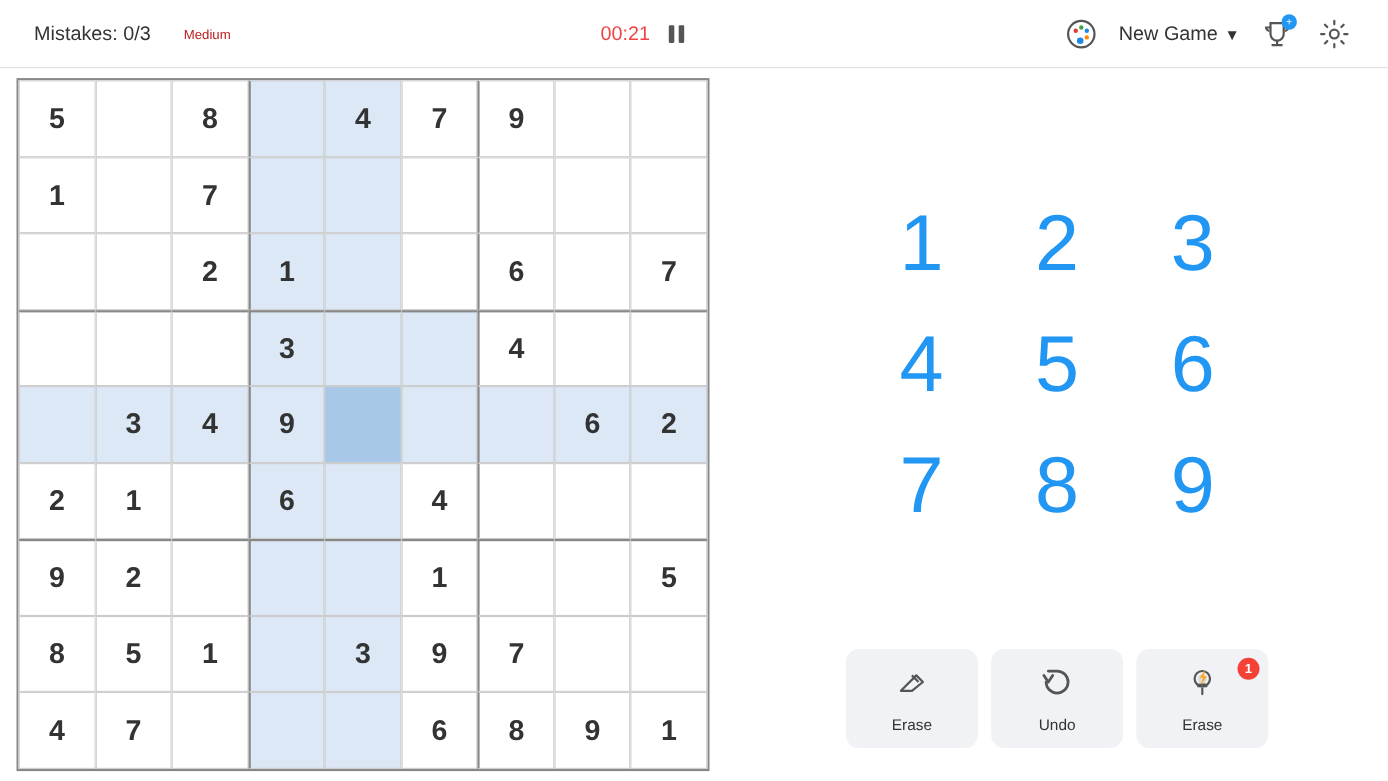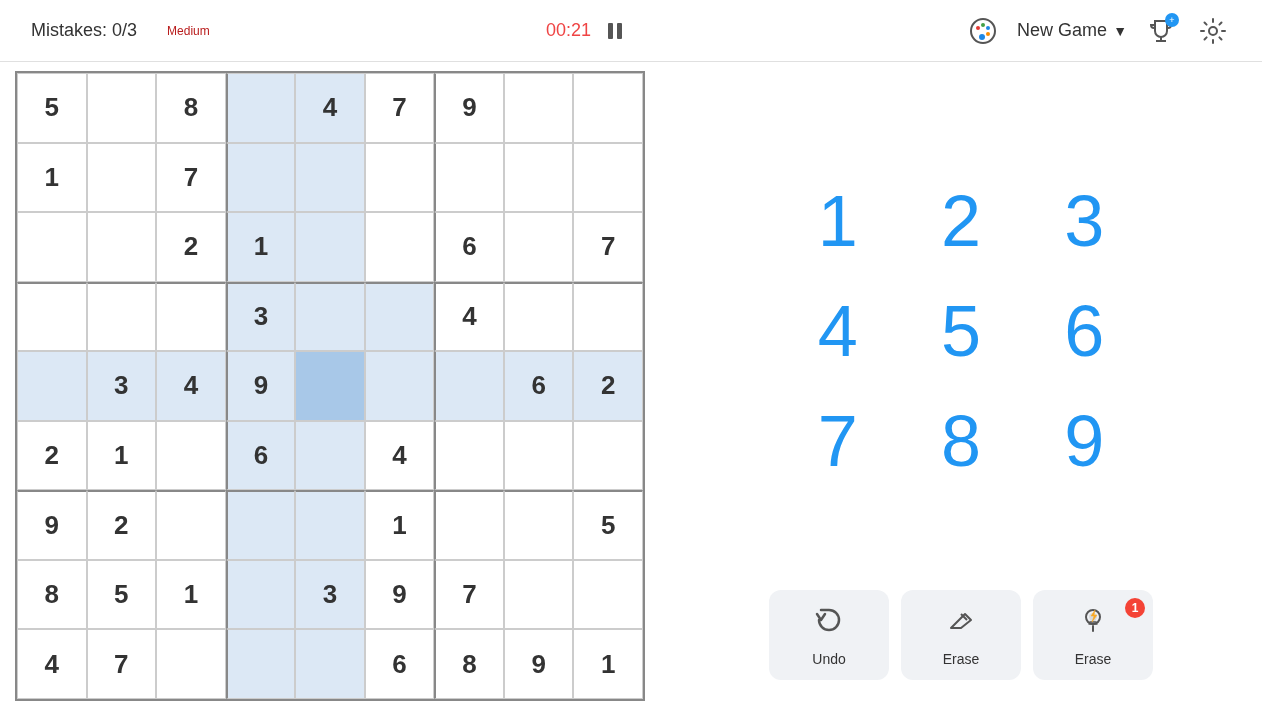--- a/index.html
+++ b/index.html
@@ -395,34 +395,34 @@
         <div class="number-btn">6</div>
         <div class="number-btn">7</div>
         <div class="number-btn">8</div>
         <div class="number-btn">9</div>
       </div>
 
     <div class="toolbar">
       <button class="tool-btn">
         <span class="tool-icon">
           <svg width="32" height="32" viewBox="0 0 32 32" fill="none">
+            <path d="M6 24L20 10l6 6-10 8H6z" stroke="#555" stroke-width="2" fill="none" stroke-linejoin="round"></path>
+            <line x1="16" y1="10" x2="22" y2="16" stroke="#555" stroke-width="2"></line>
+          </svg>
+        </span>
+        <span>Erase</span>
+      </button>
+      <button class="tool-btn">
+        <span class="tool-icon">
+          <svg width="32" height="32" viewBox="0 0 32 32" fill="none">
             <path d="M6 16a10 10 0 1010-10H8" stroke="#555" stroke-width="2.5" stroke-linecap="round" fill="none"></path>
             <polyline points="4,10 8,16 12,10" stroke="#555" stroke-width="2.5" stroke-linecap="round" stroke-linejoin="round" fill="none"></polyline>
           </svg>
         </span>
         <span>Undo</span>
-      </button>
-      <button class="tool-btn">
-        <span class="tool-icon">
-          <svg width="32" height="32" viewBox="0 0 32 32" fill="none">
-            <path d="M6 24L20 10l6 6-10 8H6z" stroke="#555" stroke-width="2" fill="none" stroke-linejoin="round"></path>
-            <line x1="16" y1="10" x2="22" y2="16" stroke="#555" stroke-width="2"></line>
-          </svg>
-        </span>
-        <span>Erase</span>
       </button>
       <button class="tool-btn" style="position:relative;">
         <div class="hint-badge">1</div>
         <span class="tool-icon">
           <svg width="32" height="32" viewBox="0 0 32 32" fill="none">
             <circle cx="16" cy="13" r="7" stroke="#555" stroke-width="2" fill="none"></circle>
             <path d="M12 13a4 4 0 018 0c0 2-2 3-2 5h-4c0-2-2-3-2-5z" fill="#555" opacity="0.15"></path>
             <line x1="16" y1="22" x2="16" y2="27" stroke="#555" stroke-width="2" stroke-linecap="round"></line>
             <path d="M13 18h6" stroke="#555" stroke-width="1.5" stroke-linecap="round"></path>
             <path d="M12 20h8" stroke="#555" stroke-width="1.5" stroke-linecap="round"></path>

